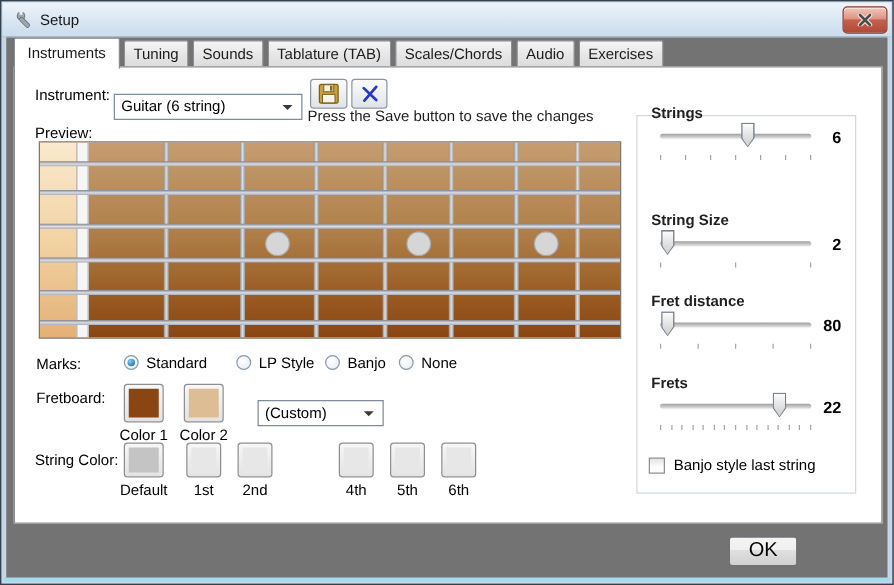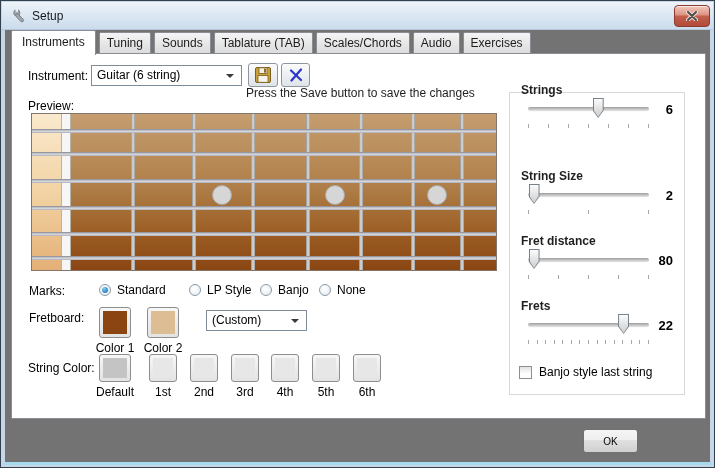--- a/index.html
+++ b/index.html
@@ -17,21 +17,21 @@
   .tabs{position:absolute;left:10px;top:29px;height:23px;display:flex;align-items:flex-end;gap:3px;z-index:4;}
   .tab{height:20px;line-height:20px;padding:0 7px;font-size:12px;color:#1c1c1c;white-space:nowrap;cursor:pointer;
        background:linear-gradient(#f5f5f5,#e9e9e9 45%,#dcdcdc);border:1px solid #8a8d93;border-bottom:none;border-radius:2px 2px 0 0;}
   .tab.active{height:24px;line-height:22px;margin-bottom:-2px;padding:0 10px;background:#fff;z-index:5;position:relative;}
 
   .page{position:absolute;left:10px;top:52px;width:695px;height:366px;background:#fff;border:1px solid #8a8d93;box-sizing:border-box;}
 
   .lbl{position:absolute;font-size:12px;color:#000;white-space:nowrap;}
 
   .combo{position:absolute;box-sizing:border-box;background:#fff;border:1px solid #7f8c99;font-size:12px;color:#000;
-         padding:2px 18px 0 5px;cursor:pointer;white-space:nowrap;overflow:hidden;}
+         padding:2px 18px 0 5px;cursor:pointer;white-space:nowrap;overflow:hidden;margin-top:10px;}
   .combo::after{content:"";position:absolute;right:7px;top:8px;border-left:4px solid transparent;border-right:4px solid transparent;border-top:4px solid #3a3a3a;}
 
   .tool-btn{position:absolute;width:30px;height:24px;box-sizing:border-box;border:1px solid #8d96a0;border-radius:3px;
             background:linear-gradient(#fbfbfb,#eef1f4 45%,#dfe4e9);display:flex;align-items:center;justify-content:center;cursor:pointer;}
 
   .preview-box{position:absolute;left:30px;top:112px;width:466px;height:158px;box-sizing:border-box;border:1px solid #83776b;overflow:hidden;
                background:linear-gradient(#c59d70,#b0804a 45%,#9a5c22 78%,#8a4513);}
   .head-strip{position:absolute;left:0;top:0;bottom:0;width:29px;background:linear-gradient(#fae9cd,#f2d3a4 50%,#e4b076);}
   .nut{position:absolute;left:29px;top:0;bottom:0;width:8px;background:#f6f6f6;border-left:1px solid #b9b3aa;border-right:1px solid #b9b3aa;}
   .fret{position:absolute;top:0;bottom:0;width:4px;background:linear-gradient(90deg,#8f8f8f,#dedede 50%,#9a9a9a);}
@@ -60,21 +60,21 @@
   .thumb::after{content:"";position:absolute;left:1px;top:1px;right:1px;bottom:1px;background:linear-gradient(#fcfcfc,#dfdfdf 60%,#cfcfcf);
          clip-path:polygon(0 0,100% 0,100% 62%,50% 100%,0 62%);}
   .ticks{position:absolute;left:8px;top:41px;width:121px;height:4px;display:flex;justify-content:space-between;}
   .ticks i{width:1px;height:4px;background:#a6a6a6;}
   .slider-value{position:absolute;left:121px;top:19px;width:32px;text-align:right;font-size:13px;font-weight:bold;color:#000;}
 
   .check-row{position:absolute;left:518px;top:364px;display:flex;align-items:center;gap:7px;font-size:12px;cursor:pointer;}
   .checkbox{width:13px;height:13px;box-sizing:border-box;border:1px solid #8e8e8e;background:linear-gradient(#dfe4e8,#fdfdfd 60%);}
 
   .dlg-btn{position:absolute;width:55px;height:24px;box-sizing:border-box;border:1px solid #6e7277;border-radius:3px;
-           background:linear-gradient(#f4f4f4,#efefef 45%,#e0e0e0 46%,#d0d0d0);font-size:10px;color:#000;
+           background:linear-gradient(#f4f4f4,#efefef 45%,#e0e0e0 46%,#d0d0d0);font-size:16px;color:#000;
            display:flex;align-items:center;justify-content:center;cursor:pointer;}
   .hint{position:absolute;left:245px;top:85px;font-size:12px;color:#1e1e1e;white-space:nowrap;}
 </style>
 </head>
 <body>
 
 <div class="window">
 
   <div class="titlebar">
     <svg class="wrench" width="16" height="16" viewBox="0 0 16 16">
@@ -193,26 +193,20 @@
       <span class="swatch-inner" style="background: rgb(231, 231, 231);"></span>
     </button>
     <div class="swatch-caption">1st</div>
   </div>
   <div class="swatch-group" style="left:173px;top:353px;">
     <button class="swatch-btn" style="width:28px;height:28px;">
       <span class="swatch-inner" style="background: rgb(231, 231, 231);"></span>
     </button>
     <div class="swatch-caption">2nd</div>
   </div>
-  <div class="swatch-group" style="left:214px;top:353px;">
-    <button class="swatch-btn" style="width:28px;height:28px;">
-      <span class="swatch-inner" style="background: rgb(231, 231, 231);"></span>
-    </button>
-    <div class="swatch-caption">3rd</div>
-  </div>
   <div class="swatch-group" style="left:254px;top:353px;">
     <button class="swatch-btn" style="width:28px;height:28px;">
       <span class="swatch-inner" style="background: rgb(231, 231, 231);"></span>
     </button>
     <div class="swatch-caption">4th</div>
   </div>
   <div class="swatch-group" style="left:295px;top:353px;">
     <button class="swatch-btn" style="width:28px;height:28px;">
       <span class="swatch-inner" style="background: rgb(231, 231, 231);"></span>
     </button>

